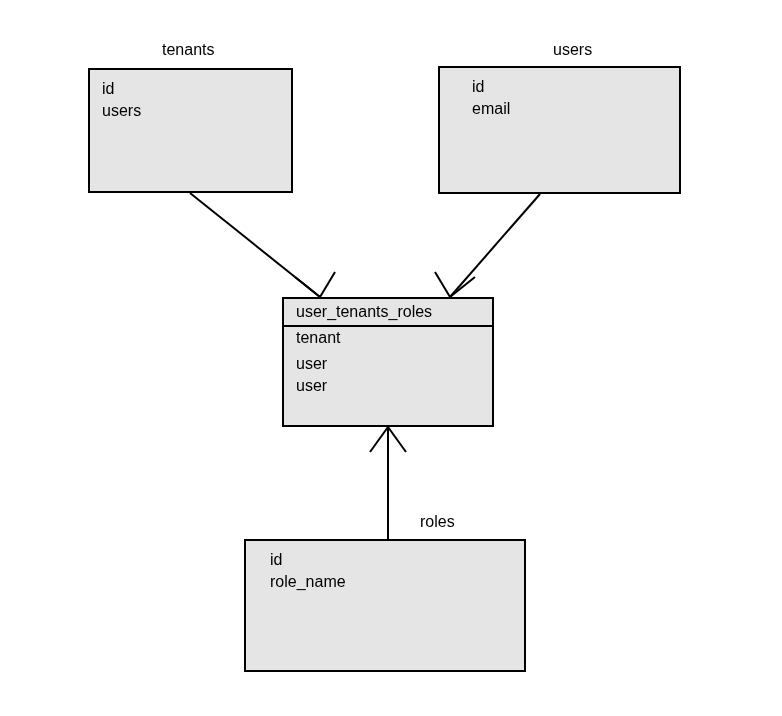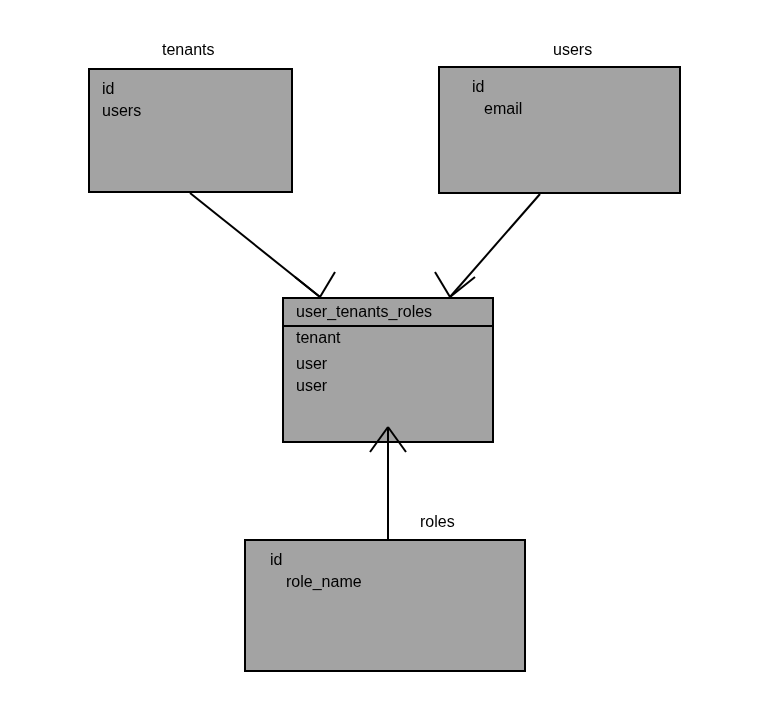--- a/index.html
+++ b/index.html
@@ -12,21 +12,21 @@
       font-size: 16px;
       color: #000;
     }
     .entity-label {
       position: absolute;
       font-size: 16px;
     }
     .entity-box {
       position: absolute;
       border: 2px solid #000;
-      background: #a3a3a3;
+      background: #e5e5e5;
     }
     .entity-box .field {
       padding: 2px 12px;
       font-size: 16px;
     }
     .entity-box .header-row {
       padding: 4px 12px;
       font-size: 16px;
     }
     .entity-box .header-divider {
@@ -52,35 +52,35 @@
 
 <div class="entity-box" style="left:88px; top:68px; width:205px; height:125px;">
   <div class="field" style="margin-top:8px;">id</div>
   <div class="field">users</div>
 </div>
 
 <div class="entity-label" style="left:553px; top:41px;">users</div>
 
 <div class="entity-box" style="left:438px; top:66px; width:243px; height:128px;">
   <div class="field" style="margin-top:8px; padding-left:32px;">id</div>
-  <div class="field" style="padding-left:44px;">email</div>
+  <div class="field" style="padding-left:32px;">email</div>
 </div>
 
-<div class="entity-box" style="left:282px; top:297px; width:212px; height:146px;">
+<div class="entity-box" style="left:282px; top:297px; width:212px; height:130px;">
   <div class="header-row header-divider">user_tenants_roles</div>
   <div class="field">tenant</div>
   <div class="field" style="margin-top:4px;">user</div>
   <div class="field">user</div>
 </div>
 
 <div class="entity-label" style="left:420px; top:513px;">roles</div>
 
 <div class="entity-box" style="left:244px; top:539px; width:282px; height:133px;">
   <div class="field" style="margin-top:8px; padding-left:24px;">id</div>
-  <div class="field" style="padding-left:40px;">role_name</div>
+  <div class="field" style="padding-left:24px;">role_name</div>
 </div>
 
 <svg class="connector">
 
   <line x1="190" y1="193" x2="320" y2="297"></line>
 
   <line x1="320" y1="297" x2="295" y2="277"></line>
   <line x1="320" y1="297" x2="335" y2="272"></line>
 
   <line x1="540" y1="194" x2="450" y2="297"></line>

